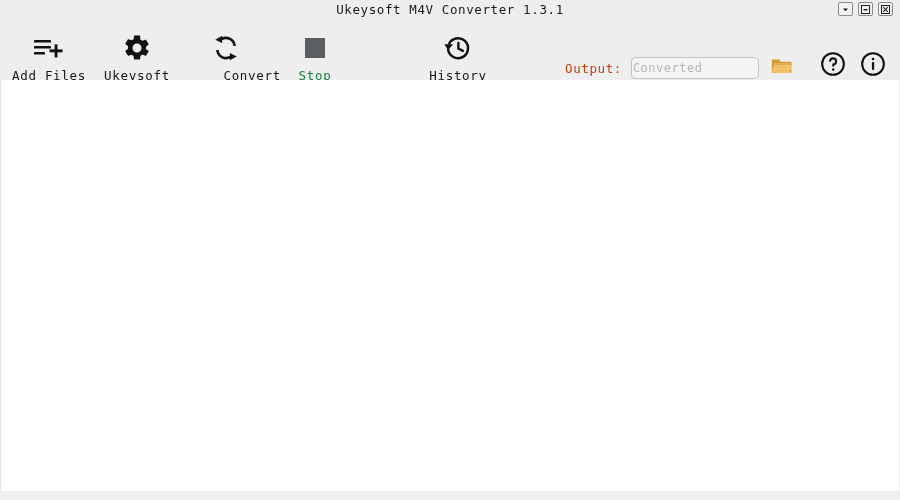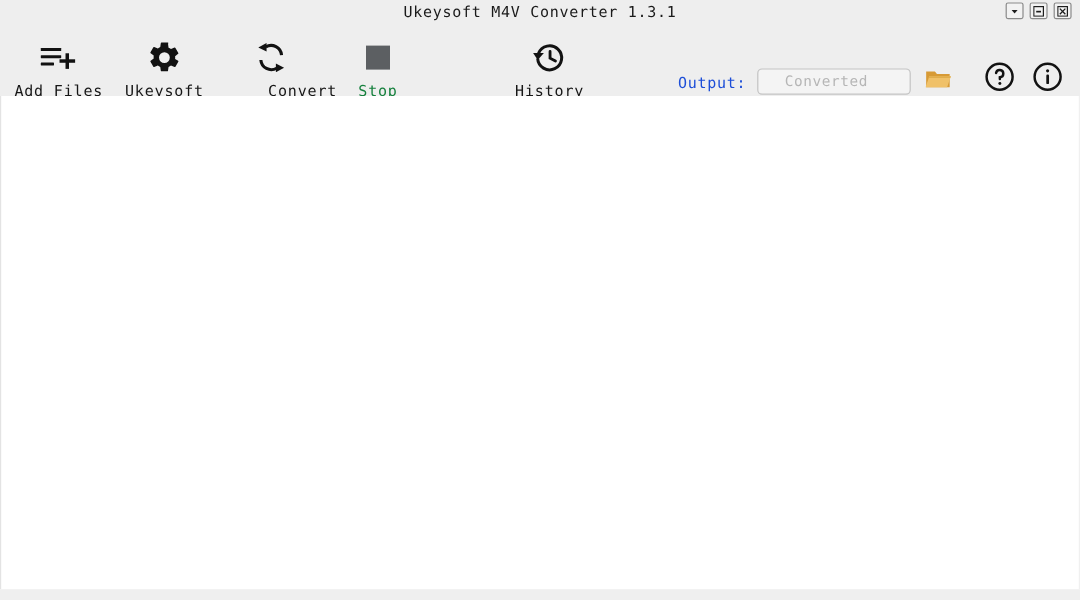--- a/index.html
+++ b/index.html
@@ -119,32 +119,32 @@
   .output-group {
     position: absolute;
     left: 565px;
     top: 38px;
     display: flex;
     align-items: center;
   }
   .output-label {
     font-size: 12.5px;
     letter-spacing: 0.6px;
-    color: #1d4ed8;
+    color: #c2410c;
     white-space: pre;
     margin-right: 9px;
   }
   .output-input {
     width: 128px;
     height: 22px;
     box-sizing: border-box;
     border: 1px solid #c3c3c3;
     border-radius: 4px;
     background: #f4f4f4;
-    padding: 0 22px;
+    padding: 0 1px;
     font-family: "DejaVu Sans Mono", "Liberation Mono", monospace;
     font-size: 12px;
     letter-spacing: 0.5px;
     color: #555;
     outline: none;
   }
   .output-input::placeholder { color: #b6b6b6; opacity: 1; }
   .folder-btn {
     margin-left: 11px;
     width: 24px;

